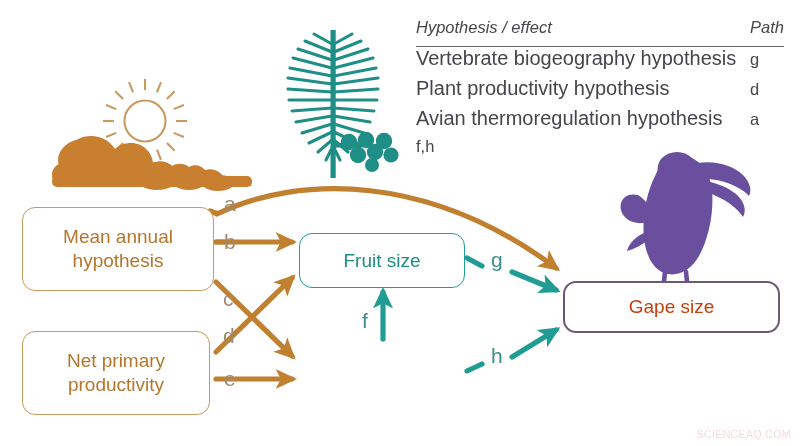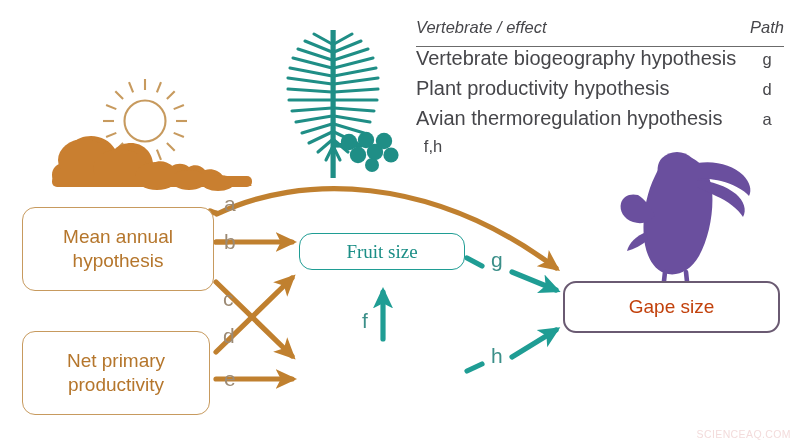--- a/index.html
+++ b/index.html
@@ -45,21 +45,21 @@
     font-size: 16.5px;
   }
   .lg-hyp {
     flex: 1 1 auto;
     color: #46464a;
     font-size: 20px;
     white-space: nowrap;
   }
   .lg-path {
     flex: 0 0 34px;
-    text-align: center;
+    text-align: left;
     color: #46464a;
     font-size: 16.5px;
   }
   
   .node {
     position: absolute;
     box-sizing: border-box;
     display: flex;
     align-items: center;
     justify-content: center;
@@ -78,21 +78,21 @@
     color: #1b8e86;
     font-size: 19px;
   }
   .node-purple {
     border: 2px solid #6a5a72;
     color: #c2410c;
     font-size: 19px;
   }
   #node-mat   { left: 22px;  top: 207px; width: 192px; height: 84px; }
   #node-npp   { left: 22px;  top: 331px; width: 188px; height: 84px; }
-  #node-fruit { left: 299px; top: 233px; width: 166px; height: 37px; font-family: Liberation Serif, serif; }
+  #node-fruit { left: 299px; top: 233px; width: 166px; height: 55px; }
   #node-palm  { left: 299px; top: 341px; width: 166px; height: 53px; }
   #node-gape  { left: 563px; top: 281px; width: 217px; height: 52px; }
   
   .plabel {
     position: absolute;
     font-size: 21px;
     line-height: 1;
   }
   .plabel-brown { color: #9c8a74; }
   .plabel-teal  { color: #3b8f89; }
@@ -273,21 +273,21 @@
 
     <line x1="467" y1="258" x2="482" y2="266" stroke="#1f9d94" stroke-width="5.2" stroke-linecap="round"></line>
     <line x1="512" y1="272" x2="556" y2="290" stroke="#1f9d94" stroke-width="5.2" stroke-linecap="round" marker-end="url(#ah-teal)"></line>
 
     <line x1="467" y1="371" x2="482" y2="364" stroke="#1f9d94" stroke-width="5.2" stroke-linecap="round"></line>
     <line x1="512" y1="357" x2="556" y2="330" stroke="#1f9d94" stroke-width="5.2" stroke-linecap="round" marker-end="url(#ah-teal)"></line>
   </svg>
 
   <div class="legend">
     <div class="legend-row legend-head">
-      <span class="lg-hyp">Vertebrate / effect</span>
+      <span class="lg-hyp">Hypothesis / effect</span>
       <span class="lg-path">Path</span>
     </div>
     <div class="legend-row">
       <span class="lg-hyp">Vertebrate biogeography hypothesis</span>
       <span class="lg-path">g</span>
     </div>
     <div class="legend-row">
       <span class="lg-hyp">Plant productivity hypothesis</span>
       <span class="lg-path">d</span>
     </div>

